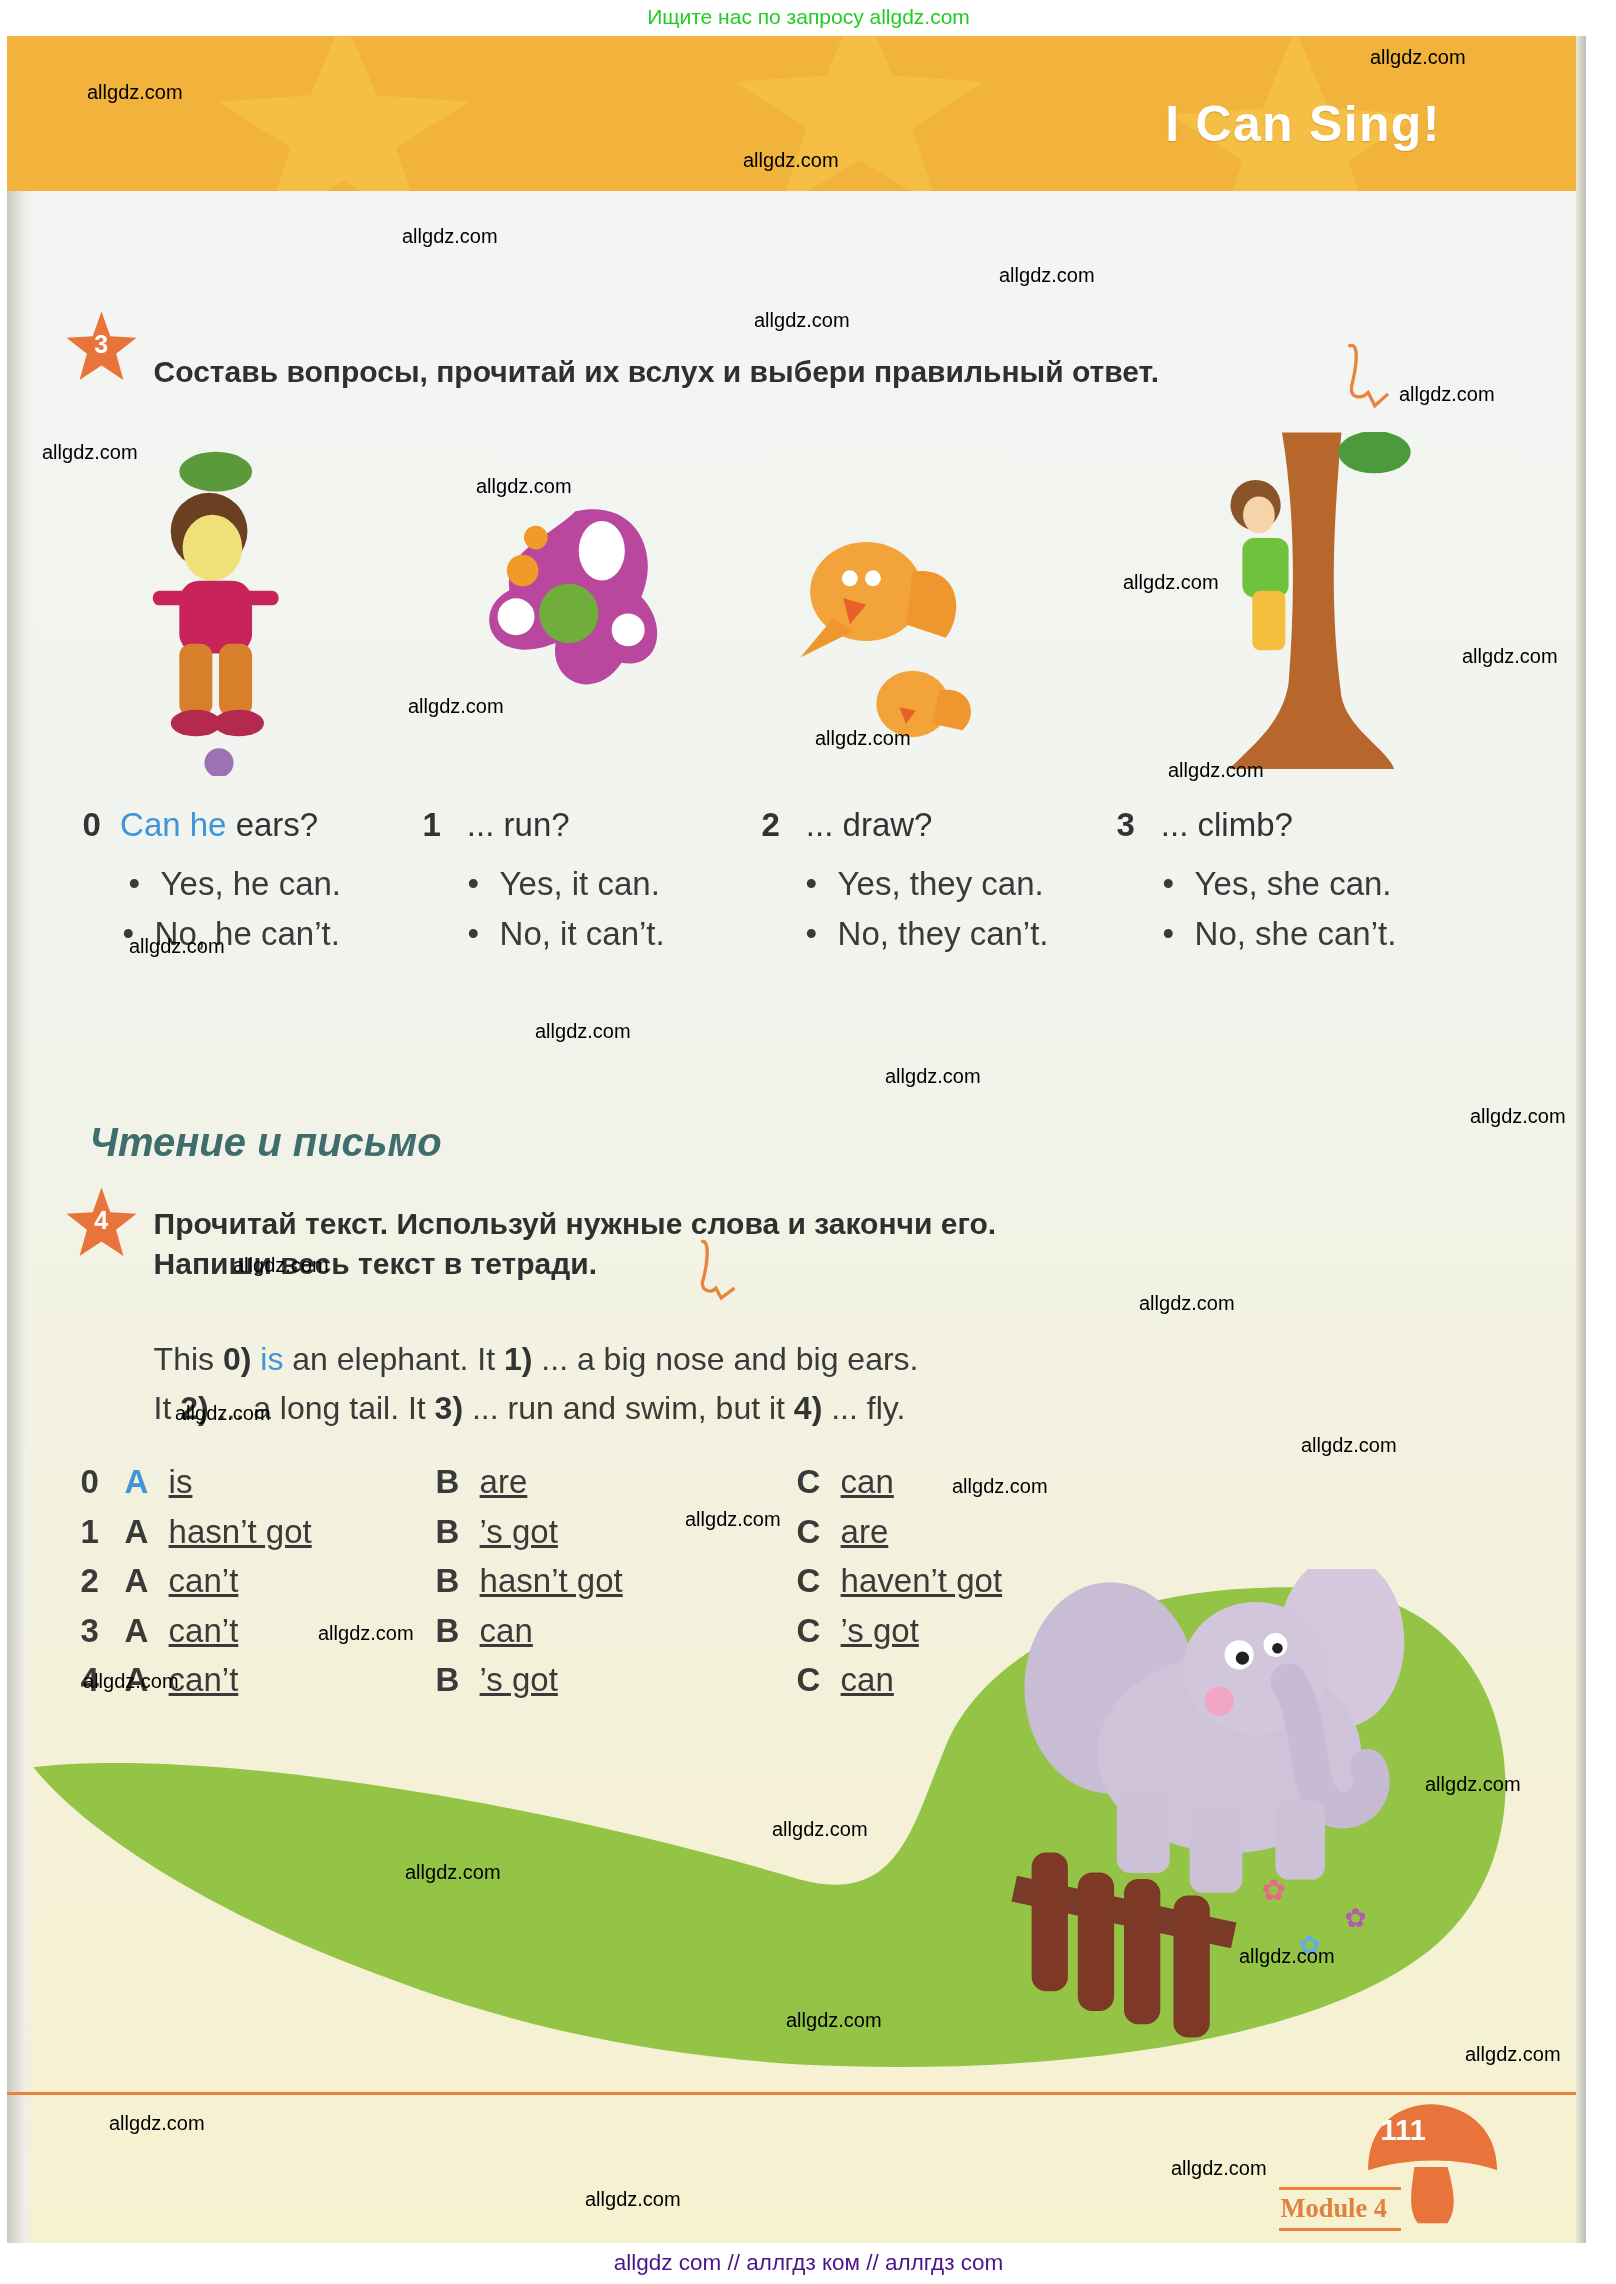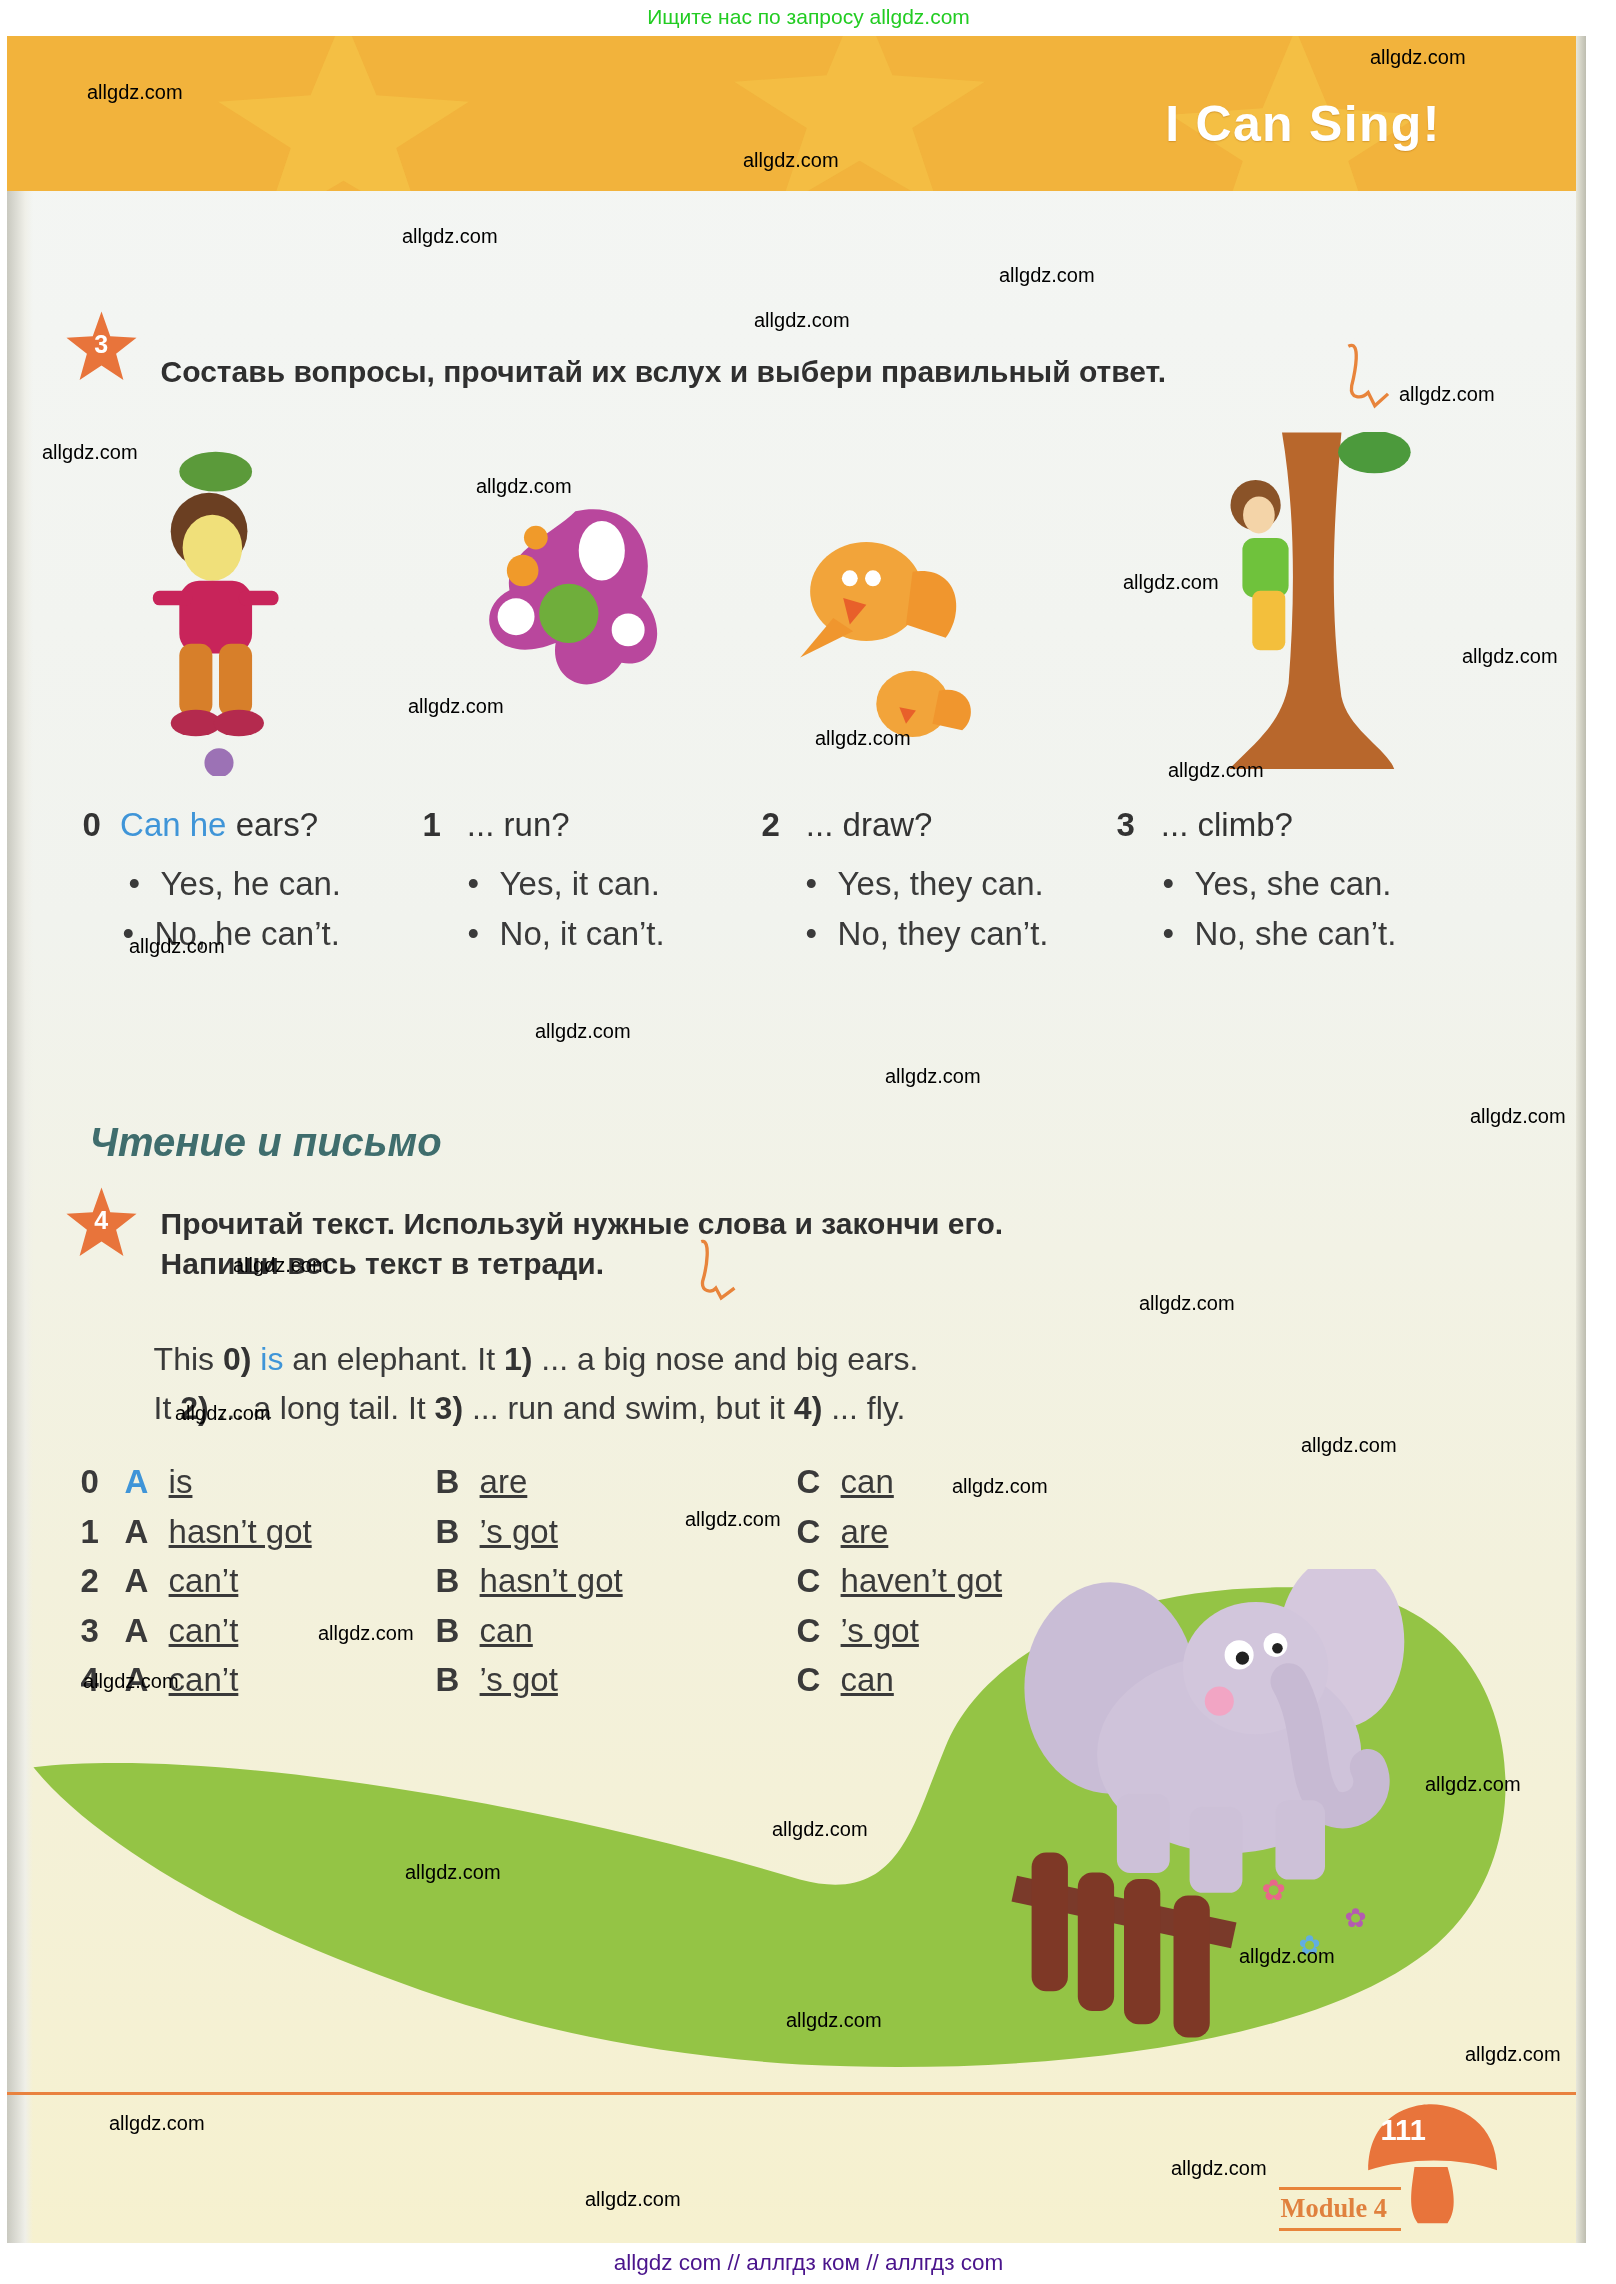--- a/index.html
+++ b/index.html
@@ -9,21 +9,21 @@
   .bottom-banner { left:0; top:2243px; width:1617px; height:41px; text-align:center; color:#4a148c; font-size:22.5px; line-height:40px; }
   .page { left:6.6px; top:36px; width:1579px; height:2207px; background:linear-gradient(180deg,#f4f6f4 0%, #f1f3ee 40%, #f3f1dc 70%, #f6f1cf 100%); overflow:hidden; }
   .page-shadow { left:0; top:0; width:26.4px; height:100%; background:linear-gradient(90deg,#c9c9c0,#efefe8 70%,rgba(0,0,0,0)); }
   .right-edge { right:0; top:0; width:9.2px; height:100%; background:linear-gradient(90deg,#e8e7da,#bdbdb0); }
   .header-band { left:0; top:0; width:1579px; height:155px; background:#f2b33c; overflow:hidden; }
   .header-title { right:145px; top:59px; color:#ffffff; font-weight:bold; font-size:50px; letter-spacing:1.3px; text-shadow:0 1.3px 1.3px rgba(160,90,0,.35); }
   .wm { color:#000; font-size:20px; }
   .star { width:73px; height:73px; }
   .star svg { width:100%; height:100%; display:block; }
   .star-num { position:absolute; left:0; top:20px; width:100%; text-align:center; color:#fff; font-size:25px; font-weight:bold; }
-  .instr { color:#2f2f2f; font-weight:bold; font-size:30px; line-height:40px;margin-left:7px; }
+  .instr { color:#2f2f2f; font-weight:bold; font-size:30px; line-height:40px; }
   .q-num { color:#333; font-weight:bold; font-size:33px; }
   .q-text { color:#333; font-size:33px; }
   .blue { color:#3f95d8; font-weight:normal; }
   .bullet-line { color:#3a3a3a; font-size:33px; }
   .bullet { display:inline-block; width:32px; }
   .section-title { color:#3f6d6d; font-weight:bold; font-size:40px;font-style:italic; }
   .passage { color:#3a3a3a; font-size:32px; line-height:50px;margin-top:16px; }
   .passage b { color:#333; }
   .opt { color:#3a3a3a; font-size:33px;text-decoration:underline; }
   .opt .lbl { font-weight:bold; display:inline-block; width:44px; }

